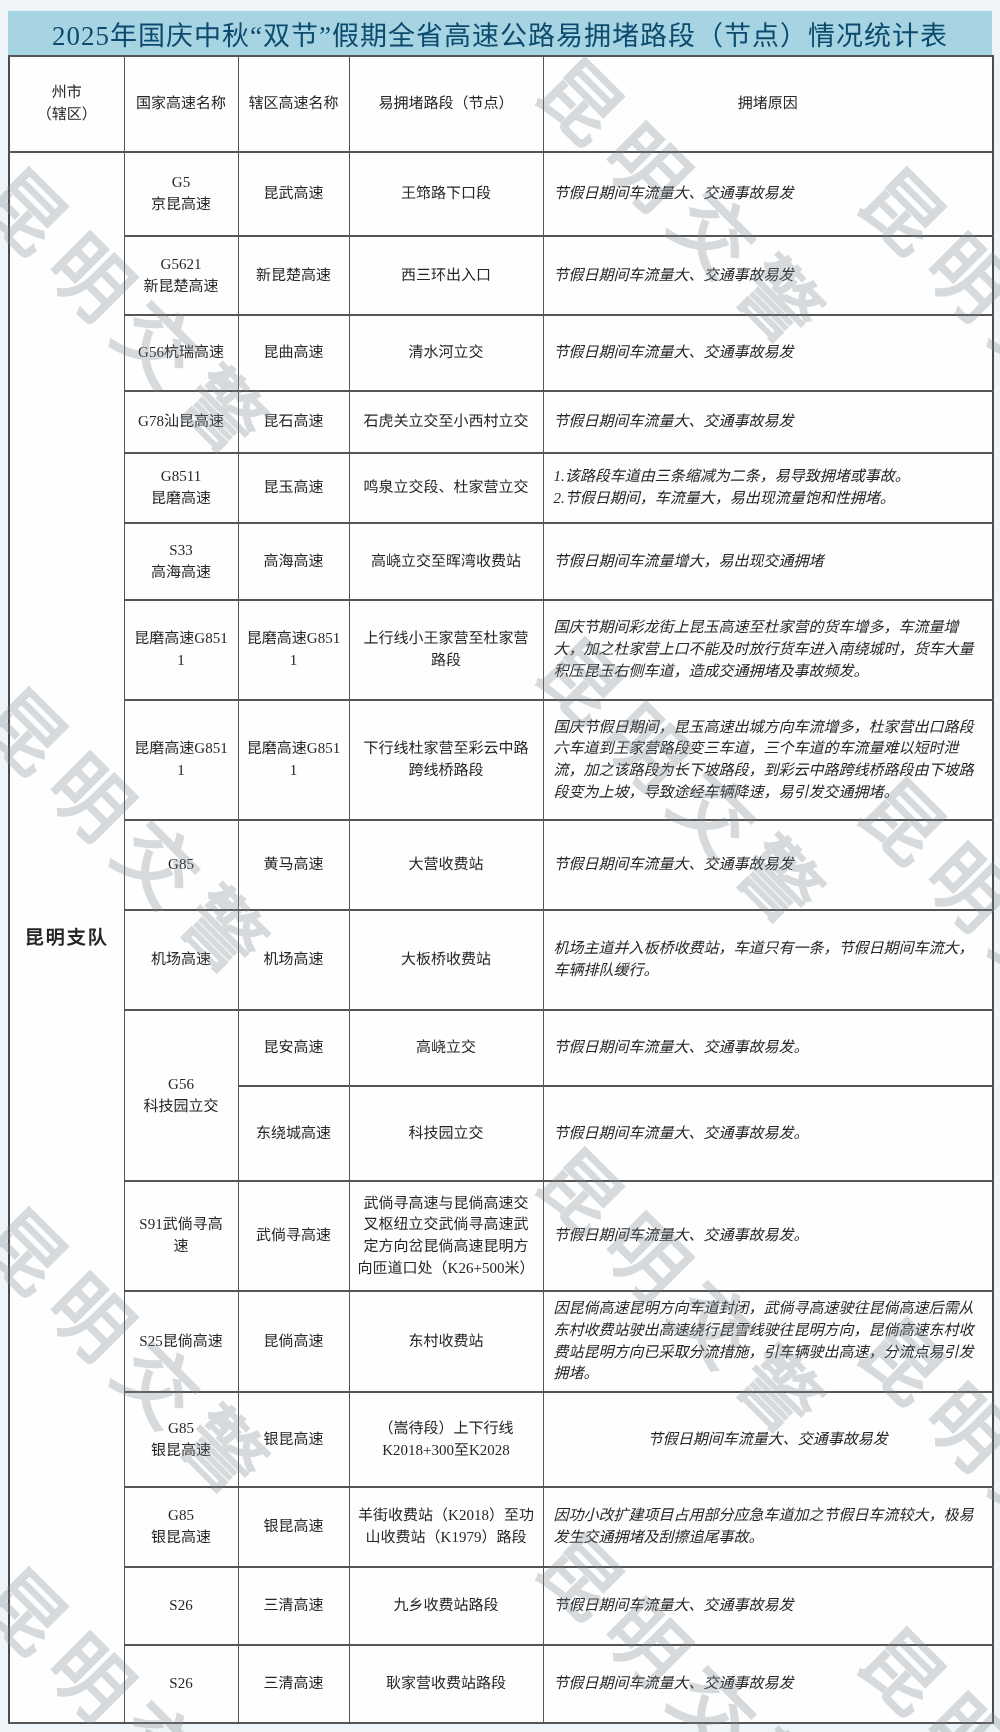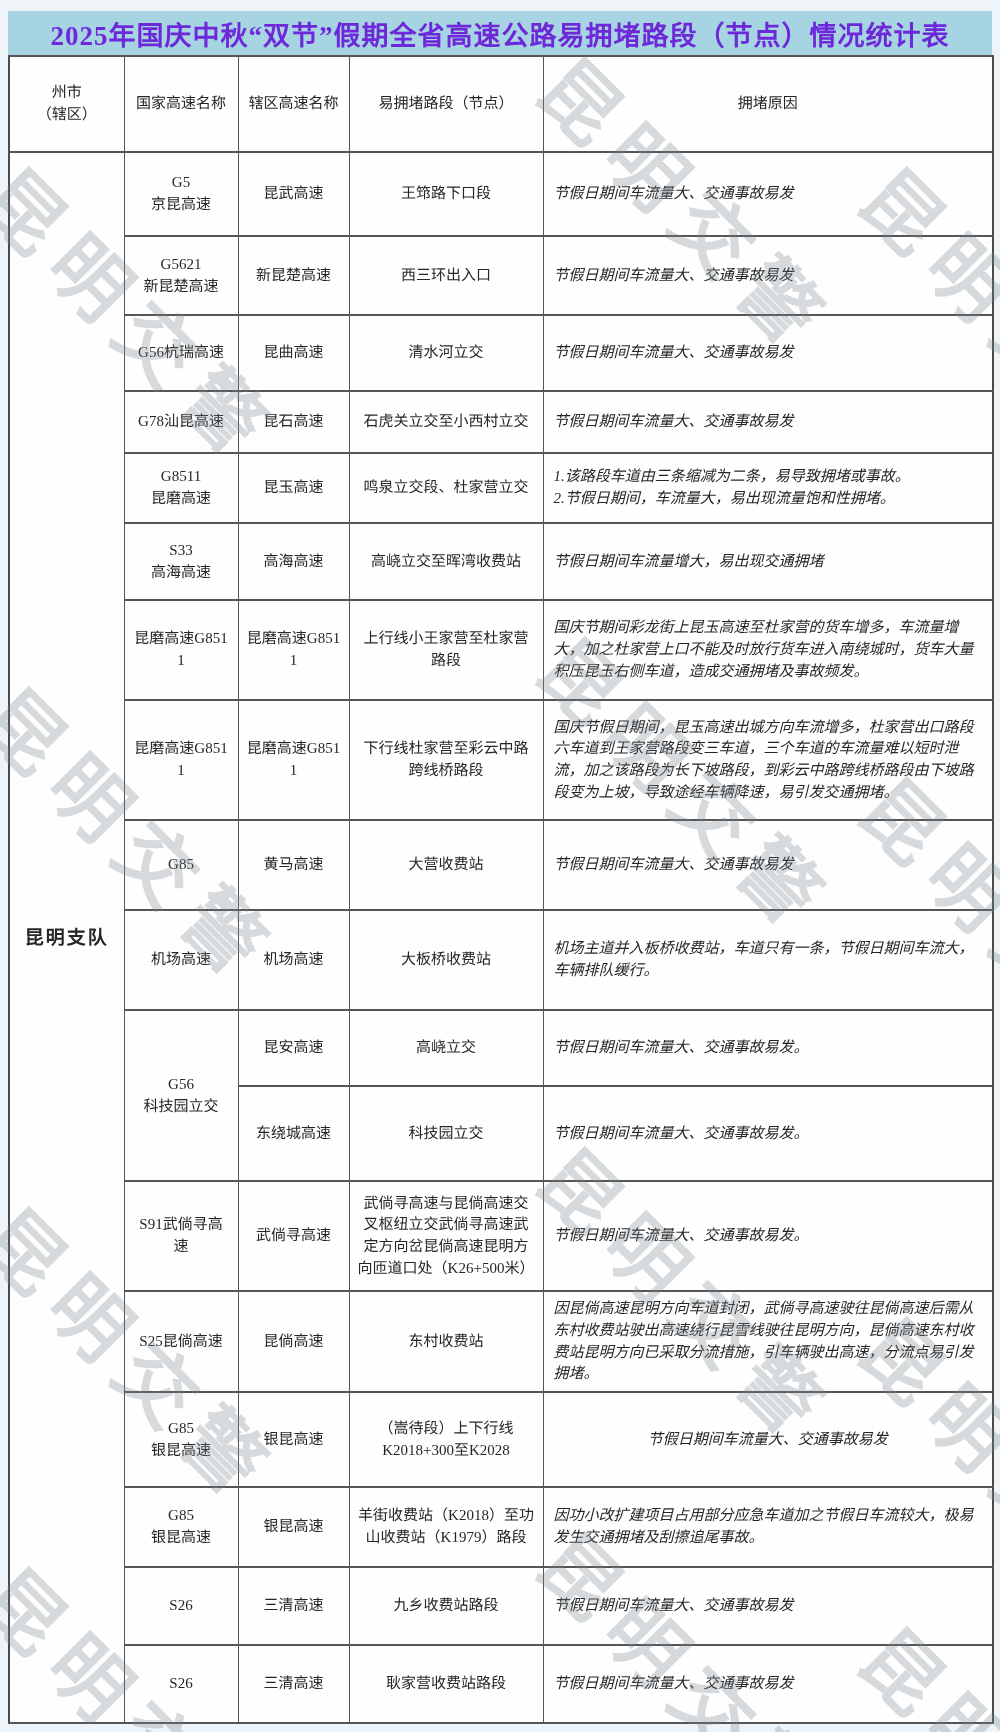--- a/index.html
+++ b/index.html
@@ -18,22 +18,22 @@
   .title-bar {
     position:relative;
     z-index:3;
     margin:11px 8px 0 8px;
     height:44px;
     background:#a7d4e2;
     display:flex;
     align-items:center;
     justify-content:center;
     font-size:27px;
-    font-weight:bold;
-    color:#6d28d9;
+    font-weight:normal;
+    color:#0c4a6e;
     letter-spacing:1px;
   }
   table.stats-table {
     position:relative;
     z-index:1;
     margin:0 8px;
     width:984px;
     table-layout:fixed;
     border-collapse:collapse;
     background:#fefefe;

